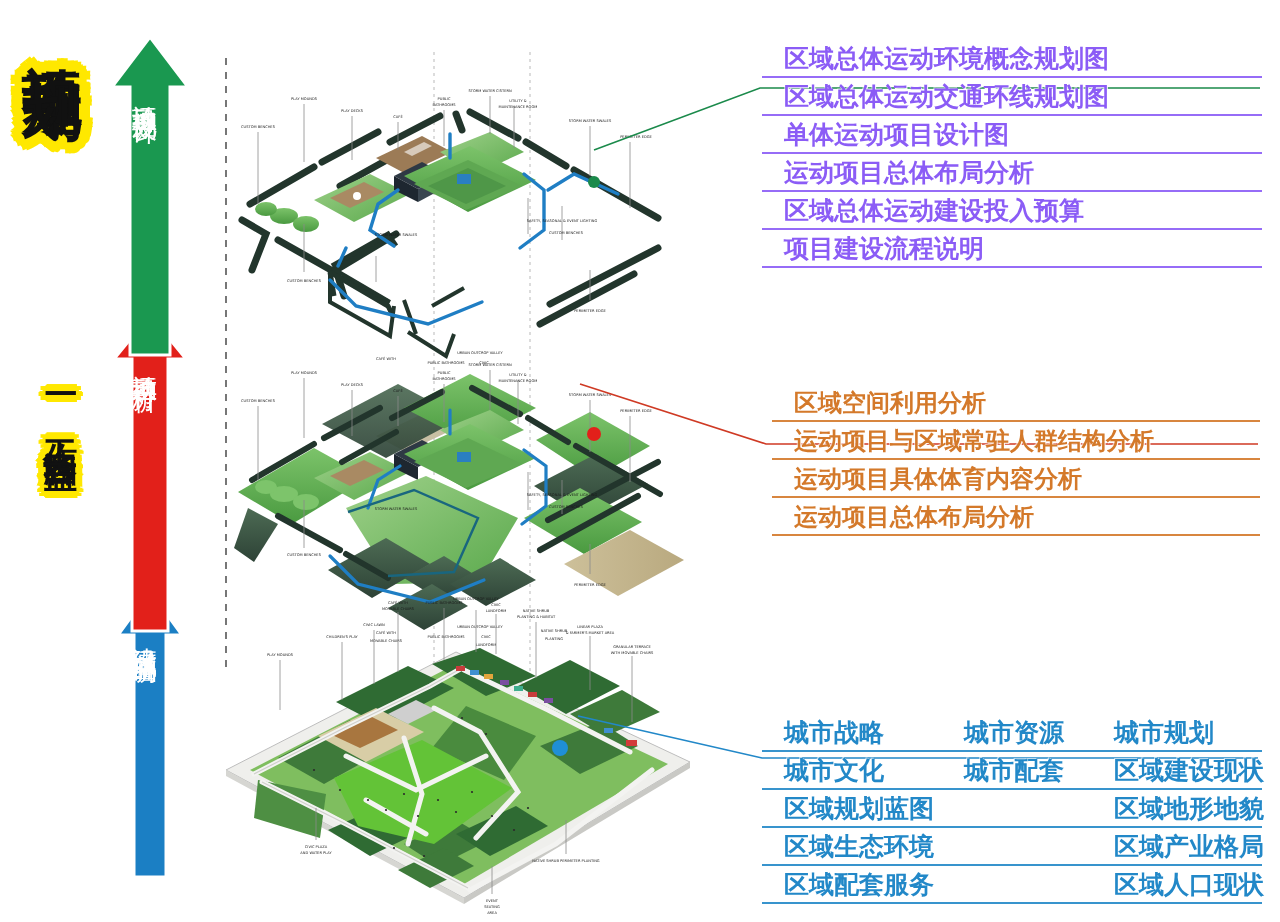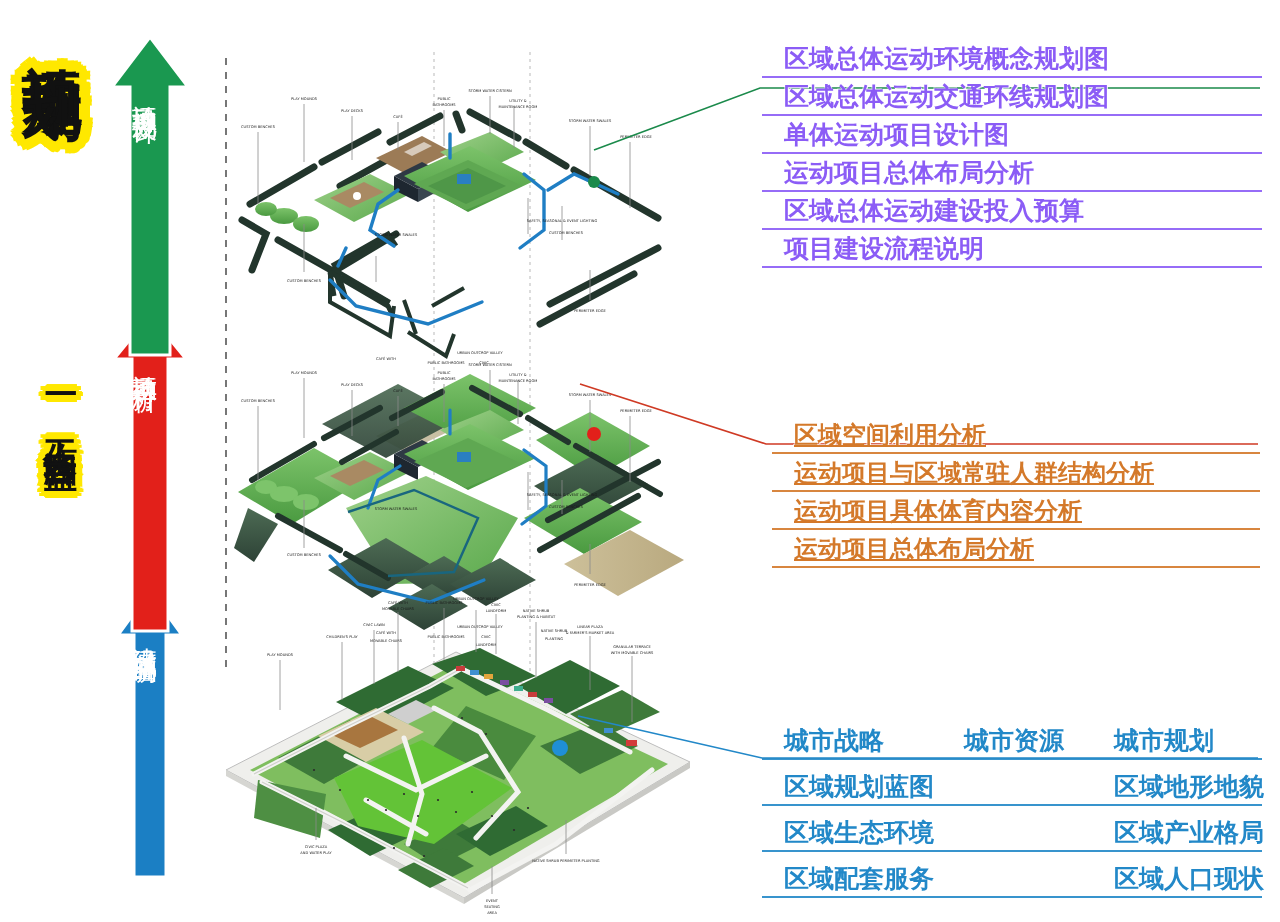--- a/index.html
+++ b/index.html
@@ -79,25 +79,25 @@
   .row .rule{
     position:absolute;left:0;right:0;bottom:0;height:0;
     border-bottom:2px solid currentColor;opacity:.9;
   }
   .row.two-col{padding-left:22px;}
   .row .cA{display:inline-block;width:180px;}
   .row .cB{display:inline-block;width:150px;}
   .row .cC{display:inline-block;}
 
   #grp-green{left:762px;top:40px;width:500px;color:#8b5cf6;}
-  #grp-orange{left:772px;top:416px;width:488px;color:#d4792a;text-decoration:underline;}
+  #grp-orange{left:772px;top:384px;width:488px;color:#d4792a;}
   #grp-blue{left:762px;top:714px;width:500px;color:#2288c8;}
 
   #grp-orange .row{font-size:24px;}
-  #grp-blue .row{font-size:25px;margin-top:8px;}
+  #grp-blue .row{font-size:25px;}
 
   
   .connector{position:absolute;left:0;top:0;width:1280px;height:922px;pointer-events:none;}
 </style>
 </head>
 <body>
 
 <div id="stage">
 
   <div class="title-col">
@@ -491,20 +491,24 @@
     <div class="row"><span>运动项目具体体育内容分析</span><i class="rule"></i></div>
     <div class="row"><span>运动项目总体布局分析</span><i class="rule"></i></div>
   </div>
 
   <div class="group" id="grp-blue">
     <div class="row two-col">
       <span class="cA">城市战略</span><span class="cB">城市资源</span><span class="cC">城市规划</span>
       <i class="rule"></i>
     </div>
     <div class="row two-col">
+      <span class="cA">城市文化</span><span class="cB">城市配套</span><span class="cC">区域建设现状</span>
+      <i class="rule"></i>
+    </div>
+    <div class="row two-col">
       <span class="cA">区域规划蓝图</span><span class="cB"></span><span class="cC">区域地形地貌</span>
       <i class="rule"></i>
     </div>
     <div class="row two-col">
       <span class="cA">区域生态环境</span><span class="cB"></span><span class="cC">区域产业格局</span>
       <i class="rule"></i>
     </div>
     <div class="row two-col">
       <span class="cA">区域配套服务</span><span class="cB"></span><span class="cC">区域人口现状</span>
       <i class="rule"></i>

